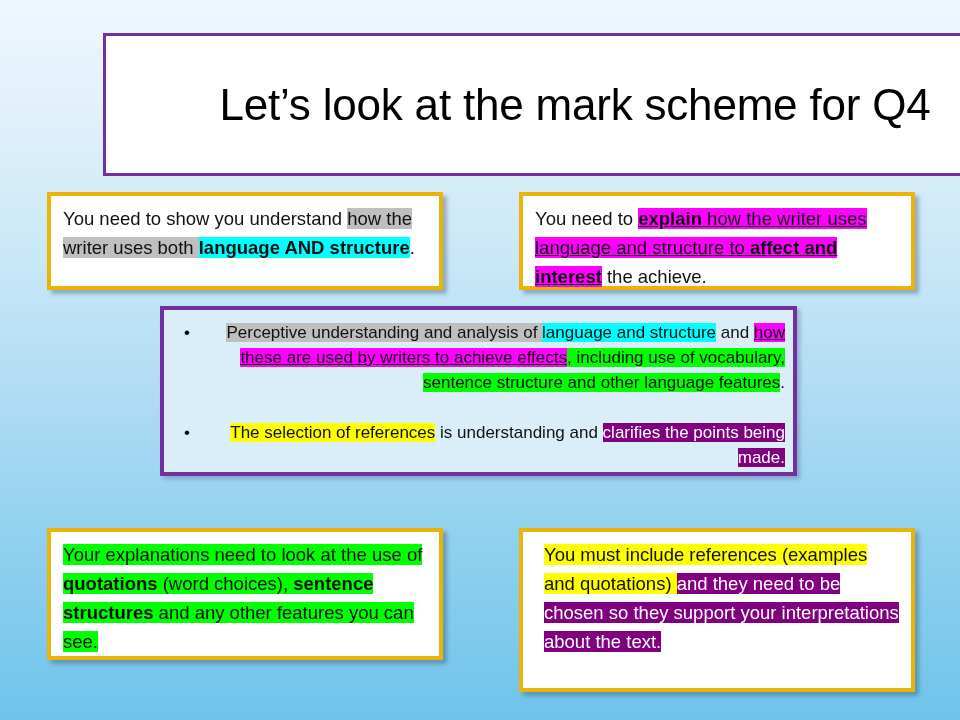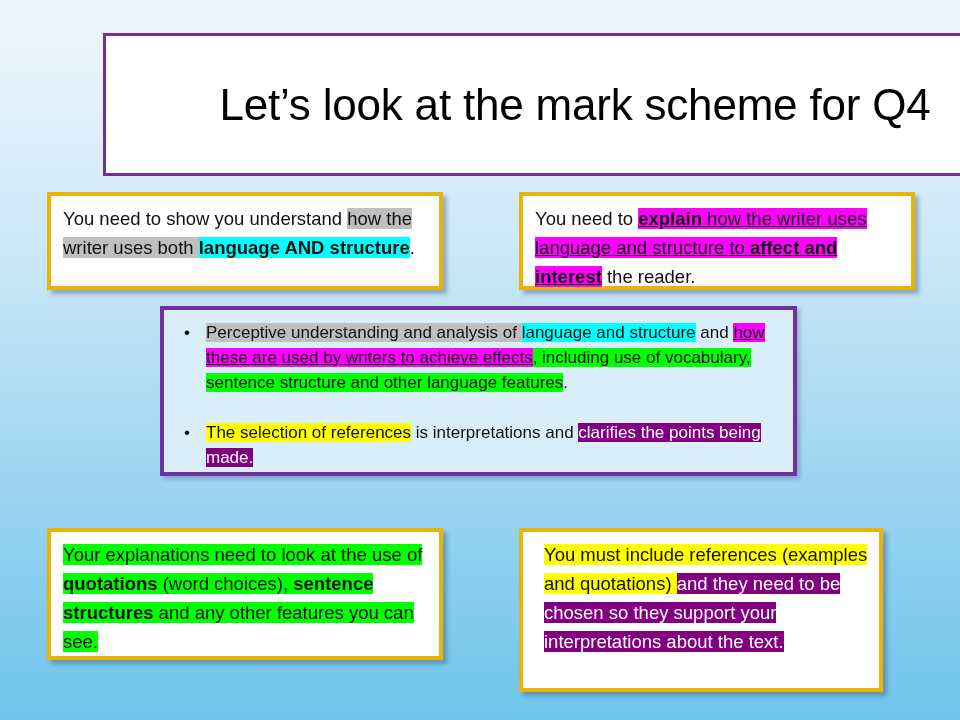--- a/index.html
+++ b/index.html
@@ -49,21 +49,21 @@
   .callout p {
     margin: 0;
     font-size: 18.5px;
     line-height: 29px;
     color: #111111;
   }
 
   #box-tl { left: 47px;  top: 192px; width: 396px; height: 98px; }
   #box-tr { left: 519px; top: 192px; width: 396px; height: 98px; }
   #box-bl { left: 47px;  top: 528px; width: 396px; height: 132px; }
-  #box-br { left: 519px; top: 528px; width: 364px; height: 164px; padding-left: 21px; }
+  #box-br { left: 519px; top: 528px; width: 396px; height: 164px; padding-left: 21px; }
 
   
   .bullet-panel {
     position: absolute;
     left: 160px;
     top: 306px;
     width: 637px;
     height: 170px;
     background: #DAEEF9;
     border: 4px solid #7030A0;
@@ -81,21 +81,21 @@
   .bullet-dot {
     width: 30px;
     flex: 0 0 30px;
     text-align: left;
     padding-left: 8px;
     box-sizing: border-box;
     font-size: 17px;
     line-height: 25px;
     color: #000000;
   }
-  .bullet-body { flex: 1 1 auto; }
+  .bullet-body { flex: 1 1 auto; text-align: right; }
   .bullet-row.cont .bullet-dot { visibility: hidden; }
 
   
   .hl-gray    { background: #BFBFBF; }
   .hl-cyan    { background: #00FFFF; }
   .hl-magenta { background: #FF00FF; text-decoration: underline; }
   .hl-green   { background: #00FF00; }
   .hl-yellow  { background: #FFFF00; margin-top: 25px; }
   .hl-purple  { background: #800080; color: #FFFFFF; }
   .bold { font-weight: bold; }
@@ -108,39 +108,39 @@
 </div>
 
 <div class="callout" id="box-tl">
   <p>
     <span>You need to show you understand </span><span class="hl-gray">how the writer uses both </span><span class="hl-cyan bold">language AND structure</span><span>.</span>
   </p>
 </div>
 
 <div class="callout" id="box-tr">
   <p>
-    <span>You need to </span><span class="hl-magenta bold">explain</span><span class="hl-magenta"> how the writer uses language and structure to </span><span class="hl-magenta bold">affect and interest</span><span> the reader.</span>
+    <span>You need to </span><span class="hl-magenta bold">explain</span><span class="hl-magenta"> how the writer uses language and structure to </span><span class="hl-magenta bold">affect and interest</span><span> the achieve.</span>
   </p>
 </div>
 
 <div class="bullet-panel">
 
   <div class="bullet-row">
     <span class="bullet-dot">•</span>
     <span class="bullet-body"><span class="hl-gray">Perceptive understanding and analysis of </span><span class="hl-cyan">language and structure</span><span> and </span><span class="hl-magenta">how these are used by writers to achieve effects</span><span class="hl-green">, including use of vocabulary, sentence structure and other language features</span><span>.</span></span>
   </div>
 
   <div class="bullet-row cont">
     <span class="bullet-dot">&nbsp;</span>
     <span class="bullet-body"></span>
   </div>
 
   <div class="bullet-row">
     <span class="bullet-dot">•</span>
-    <span class="bullet-body"><span class="hl-yellow">The selection of references</span><span> is interpretations and </span><span class="hl-purple">clarifies the points being made.</span></span>
+    <span class="bullet-body"><span class="hl-yellow">The selection of references</span><span> is understanding and </span><span class="hl-purple">clarifies the points being made.</span></span>
   </div>
 
 </div>
 
 <div class="callout" id="box-bl">
   <p>
     <span class="hl-green">Your explanations need to look at the use of </span><span class="hl-green bold">quotations</span><span class="hl-green"> (word choices), </span><span class="hl-green bold">sentence structures</span><span class="hl-green"> and any other features you can see.</span>
   </p>
 </div>
 

